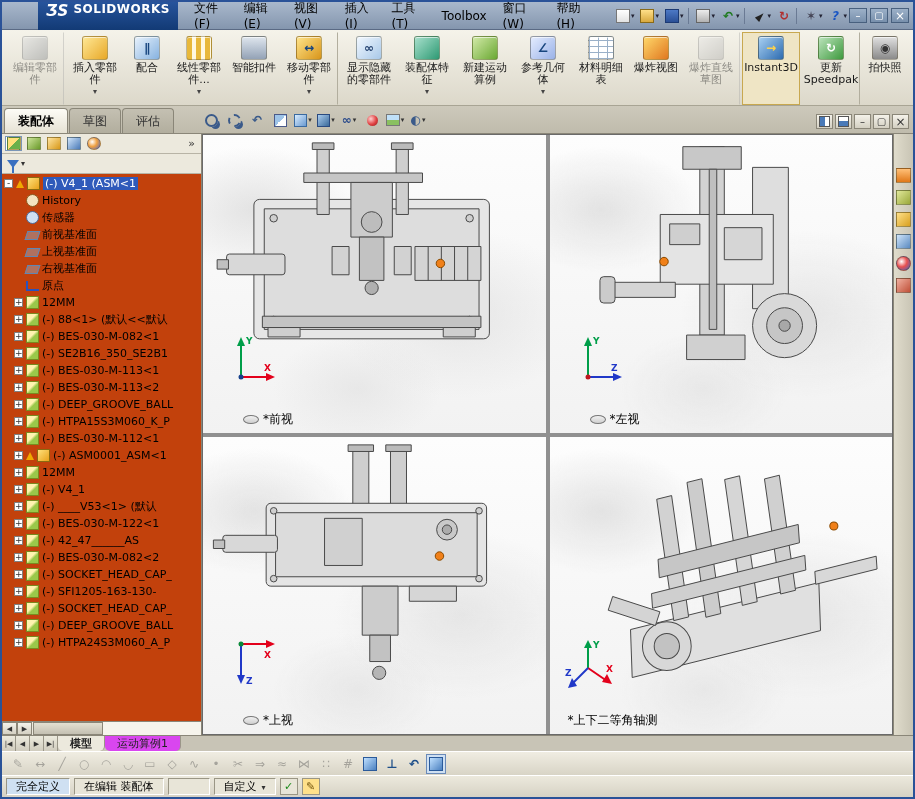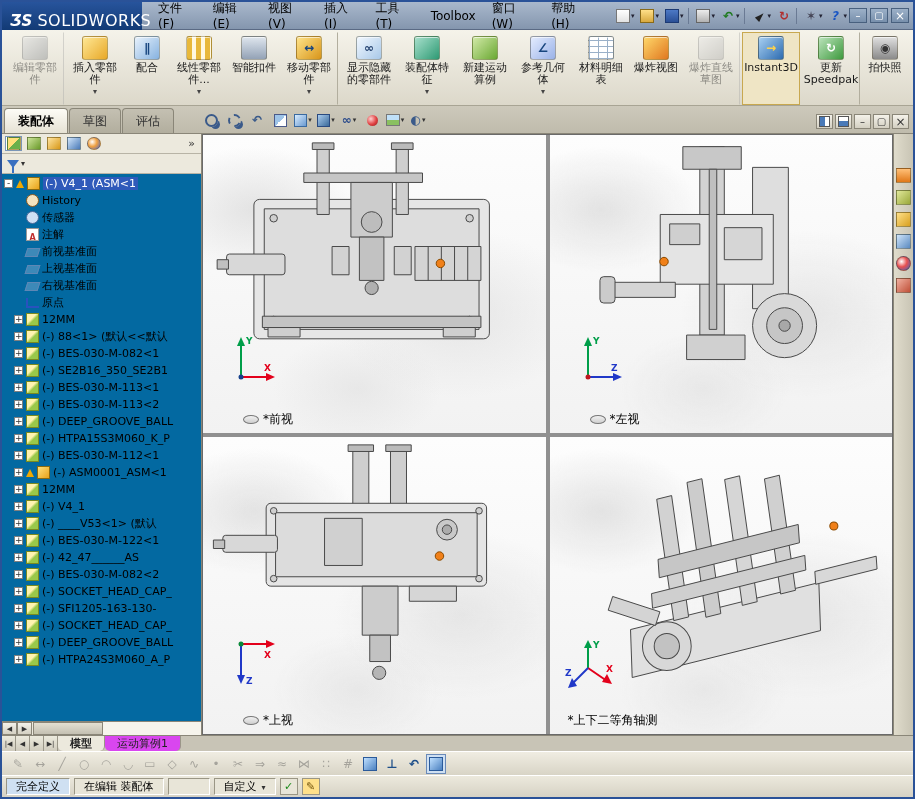--- a/index.html
+++ b/index.html
@@ -3,24 +3,24 @@
 <meta charset="utf-8">
 <style>
   * { box-sizing: border-box; margin: 0; padding: 0; }
   html,body { width:915px; height:799px; overflow:hidden; }
   body { font-family:"DejaVu Sans","Liberation Sans",sans-serif; font-size:12px; background:#d4d0c8; color:#000; }
   .app { width:915px; height:799px; display:flex; flex-direction:column; border:2px solid #2a5298; background:#d4d0c8; }
 
   
   .titlebar { height:28px; flex:0 0 28px; display:flex; align-items:center;
     background:linear-gradient(180deg,#a9b8cc,#8496ae); border-bottom:1px solid #5a6a84; }
-  .logo { height:28px; width:140px; flex:0 0 140px; display:flex; align-items:flex-end; gap:5px; padding-left:8px;
-    background:linear-gradient(180deg,#27549c,#123a75); color:#fff; }
+  .logo { height:28px; width:140px; flex:0 0 140px; display:flex; align-items:flex-start; gap:5px; padding-left:8px;
+    background:linear-gradient(180deg,#27549c,#123a75); color:#fff;margin-left:36px; }
   .logo-ds { font-weight:bold; font-style:italic; font-size:15px; }
-  .logo-text { font-weight:normal; font-size:16px; letter-spacing:.5px; }
+  .logo-text { font-weight:bold; font-size:12px; letter-spacing:.5px; }
   .menubar { display:flex; align-items:center; margin-left:8px; }
   .menu-item { padding:4px 8px; font-size:12px; color:#000; cursor:default; }
   .quickbar { display:flex; align-items:center; margin-left:14px; gap:2px; }
   .qicon { display:flex; align-items:center; padding:1px 2px; }
   .qicon.sep { border-right:1px solid #6a7a94; padding-right:5px; margin-right:3px; }
   .qicon.dropdown::after { content:"▾"; font-size:7px; color:#223; margin-left:1px; }
   .qi { display:inline-block; width:14px; height:14px; position:relative; text-align:center; font-size:12px; line-height:14px; }
   .qicon[data-icon="new-document"] .qi { background:linear-gradient(#fff,#e2e2e2); border:1px solid #777; }
   .qicon[data-icon="open"] .qi { background:linear-gradient(#ffe089,#d8a93f); border:1px solid #8a6a18; }
   .qicon[data-icon="save"] .qi { background:linear-gradient(#4d79c6,#2a4f96); border:1px solid #1c3a74; }
@@ -121,21 +121,21 @@
   .fmi[data-icon="featuremanager-tree"]::before { background:linear-gradient(135deg,#ffe07a 50%,#6ab04a 50%); }
   .fmi[data-icon="propertymanager"]::before { background:linear-gradient(135deg,#cde49a,#6a9a2a); }
   .fmi[data-icon="configurationmanager"]::before { background:linear-gradient(135deg,#ffe4a0,#d89818); }
   .fmi[data-icon="dimxpertmanager"]::before { background:linear-gradient(135deg,#cfe4fa,#4a7ab8); }
   .fmi[data-icon="displaymanager"]::before { background:radial-gradient(circle at 35% 35%,#fff,#f0a040 45%,#4a66c8); border-radius:50%; }
   .fm-overflow { margin-left:auto; font-size:11px; color:#333; padding:0 3px; cursor:default; }
   .filter-row { height:20px; flex:0 0 20px; display:flex; align-items:center; gap:2px; padding:0 5px; border-bottom:1px solid #b8b4a6; }
   .funnel { width:0; height:0; border-left:6px solid transparent; border-right:6px solid transparent; border-top:8px solid #3a70c0; position:relative; }
   .funnel::after { content:""; position:absolute; left:-1px; top:-2px; width:2px; height:7px; background:#3a70c0; }
   .filter-arrow { font-size:8px; color:#333; }
-  .tree { flex:1 1 auto; background:#0369a1; overflow:hidden; padding-top:1px; }
+  .tree { flex:1 1 auto; background:#c2410c; overflow:hidden; padding-top:1px; }
   .tree-row { display:flex; align-items:center; gap:3px; padding-left:12px; height:17px; white-space:nowrap; overflow:hidden; cursor:default; }
   .tree-row.root { padding-left:2px; }
   .exp { visibility:hidden; flex:0 0 9px; width:9px; height:9px; border:1px solid #808080; background:#fff;
     font-size:9px; line-height:7px; text-align:center; color:#333; }
   .tree-row.expand .exp, .tree-row.root .exp { visibility:visible; }
   .exp::before { content:"+"; }
   .tree-row.root .exp::before { content:"-"; }
   .warn { display:none; width:0; height:0; border-left:4px solid transparent; border-right:4px solid transparent;
     border-bottom:8px solid #f0a800; }
   .tree-row.warning .warn { display:inline-block; }
@@ -421,26 +421,20 @@
             <span class="exp"></span>
 
             <span class="ticon"></span>
             <span class="tlabel">History</span>
           </div>
           <div class="tree-row" data-icon="sensors">
             <span class="exp"></span>
 
             <span class="ticon"></span>
             <span class="tlabel">传感器</span>
-          </div>
-          <div class="tree-row" data-icon="annotations">
-            <span class="exp"></span>
-
-            <span class="ticon"></span>
-            <span class="tlabel">注解</span>
           </div>
           <div class="tree-row" data-icon="plane">
             <span class="exp"></span>
 
             <span class="ticon"></span>
             <span class="tlabel">前视基准面</span>
           </div>
           <div class="tree-row" data-icon="plane">
             <span class="exp"></span>
 

